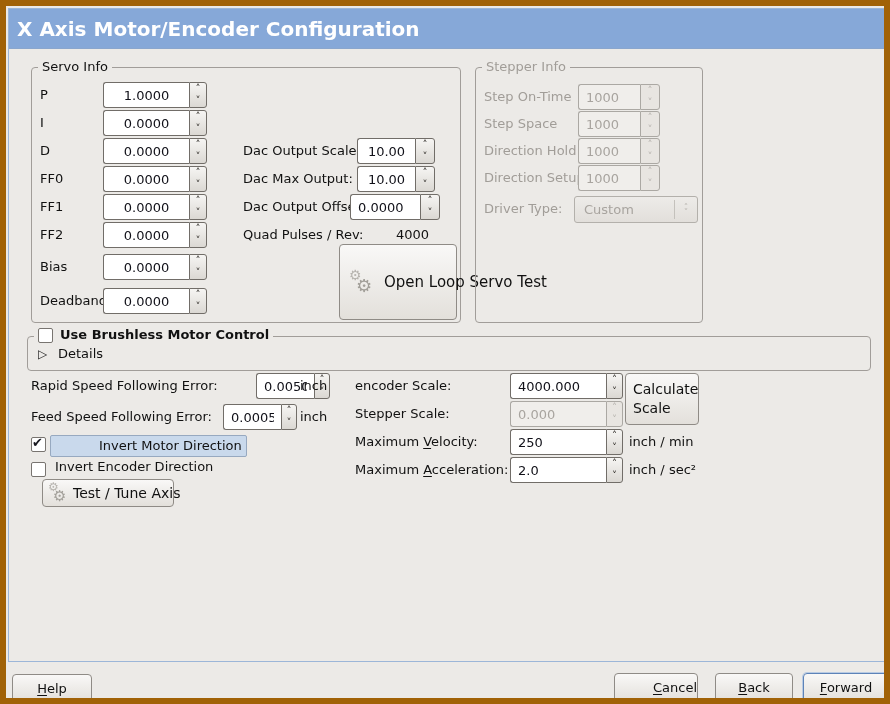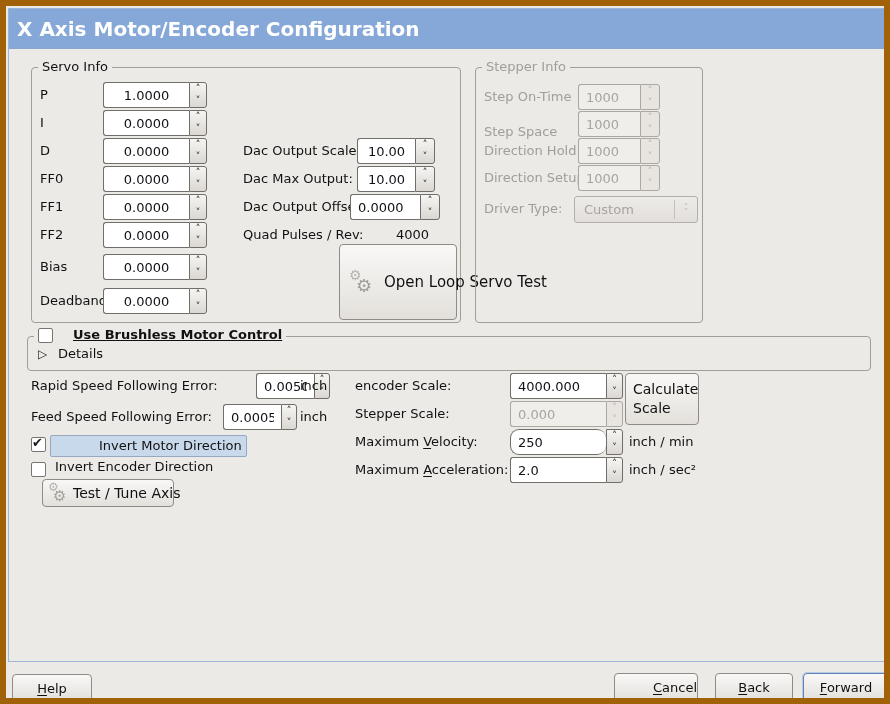--- a/index.html
+++ b/index.html
@@ -238,21 +238,21 @@
       <div class="spin disabled" style="left:102px;top:16px;">
         <div class="entry" style="width:62px;">
             <input disabled="" value="1000" style="">
           </div>
         <div class="btns" style="width:20px;">
             <span>˄</span>
             <span>˅</span>
           </div>
       </div>
 
-      <div class="lbl dim" style="left:8px;top:43px;margin-top:8px;">Step Space</div>
+      <div class="lbl dim" style="left:8px;top:43px;">Step Space</div>
       <div class="spin disabled" style="left:102px;top:43px;">
         <div class="entry" style="width:62px;">
             <input disabled="" value="1000" style="">
           </div>
         <div class="btns" style="width:20px;">
             <span>˄</span>
             <span>˅</span>
           </div>
       </div>
 
@@ -285,21 +285,21 @@
         <span class="carr">
             <span>˄</span>
             <span>˅</span>
           </span>
       </div>
     </div>
 
     <div class="frame" style="left:18px;top:327px;width:844px;height:35px;">
       <div class="legend" style="display:flex;align-items:center;top:-10px;">
         <span class="cb" style="position:relative;display:inline-block;"></span>
-        <span style="margin-left:20px;font-weight:bold;text-decoration:underline;">Use Brushless Motor Control</span>
+        <span style="margin-left:7px;font-weight:bold;">Use Brushless Motor Control</span>
       </div>
       <div>
         <span class="exp-arrow" style="left:10px;top:9px;">▷</span>
         <span class="lbl" style="left:30px;top:4px;">Details</span>
       </div>
     </div>
 
     <div class="lbl" style="left:22px;top:364px;">Rapid Speed Following Error:</div>
     <div class="spin" style="left:214px;top:364px;margin-left:33px;">
       <div class="entry" style="width:58px;">
@@ -360,21 +360,21 @@
           <input disabled="" value="0.000" style="">
         </div>
       <div class="btns" style="width:17px;">
           <span>˄</span>
           <span>˅</span>
         </div>
     </div>
 
     <div class="lbl" style="left:346px;top:420px;"><span>Maximum </span><span class="mn">V</span><span>elocity:</span></div>
     <div class="spin" style="left:501px;top:420px;">
-      <div class="entry" style="width:96px;border-radius:9px;">
+      <div class="entry" style="width:96px;">
           <input value="250" style="">
         </div>
       <div class="btns" style="width:17px;">
           <span>˄</span>
           <span>˅</span>
         </div>
     </div>
     <div class="unit" style="left:620px;top:420px;">inch / min</div>
 
     <div class="lbl" style="left:346px;top:448px;"><span>Maximum </span><span class="mn">A</span><span>cceleration:</span></div>

